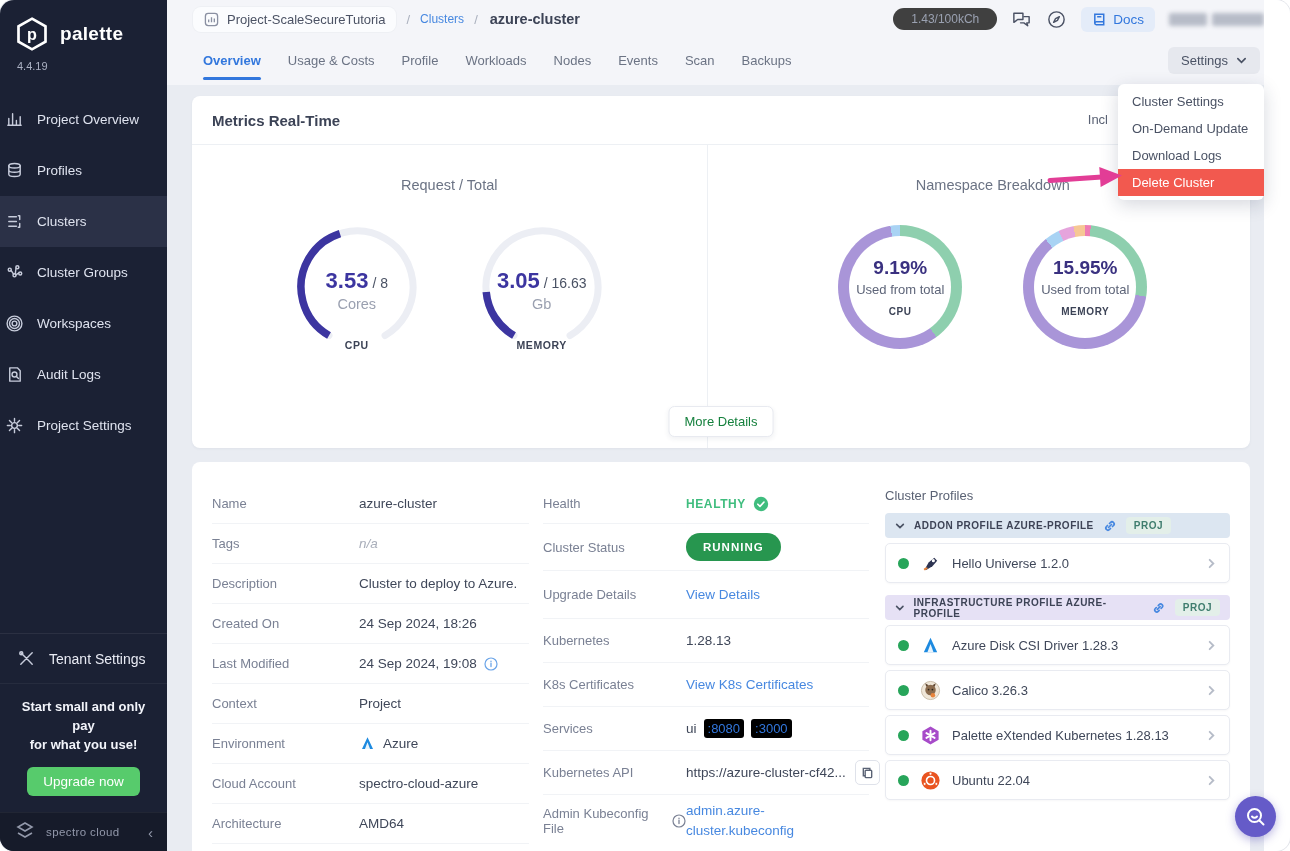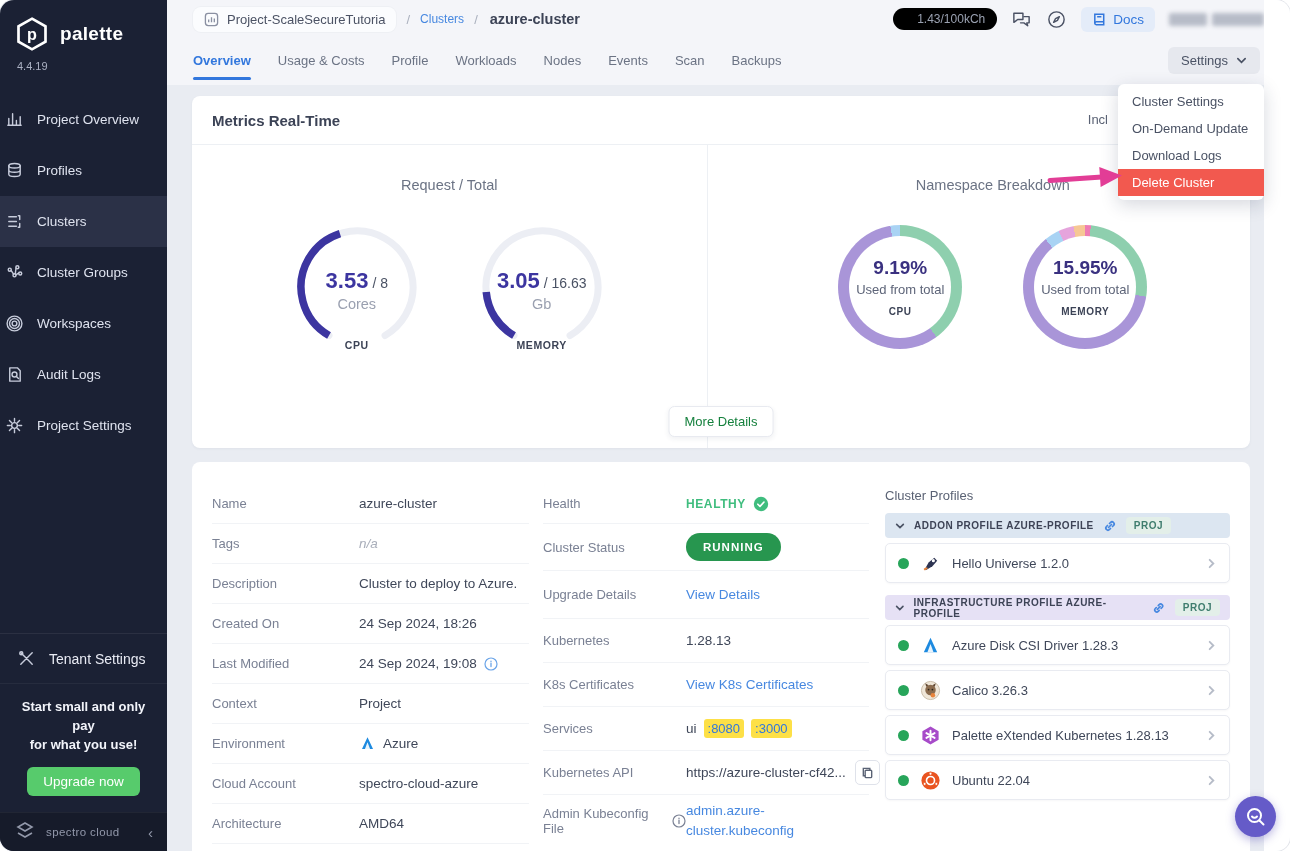--- a/index.html
+++ b/index.html
@@ -41,34 +41,34 @@
   .main-top { position:absolute; left:167px; right:0; top:0; height:85px; background:#f4f5f9; }
   .topbar { display:flex; align-items:center; height:38px; padding:0 26px; gap:8px; }
   .proj-chip { display:flex; align-items:center; gap:8px; background:#fbfcfe; border-radius:8px;
                padding:5px 11px; cursor:pointer; box-shadow:0 0 0 1px #eef0f4; }
   .proj-chip svg { width:15px; height:15px; stroke:#8a90a2; fill:none; stroke-width:1.4; }
   .proj-chip-label { font-size:13px; color:#4b5264; }
   .crumb-sep { color:#aab0bd; font-size:13px; margin:0 2px; }
   .crumb-link { color:#4788e0; font-size:12px; cursor:pointer; }
   .crumb-current { color:#3c4356; font-size:14.5px; font-weight:600; margin-left:2px; }
   .top-right { margin-left:auto; display:flex; align-items:center; gap:14px; }
-  .usage-pill { background:#000000; border-radius:12px; min-width:104px; text-align:right;
+  .usage-pill { background:#404040; border-radius:12px; min-width:104px; text-align:center;
                 padding:4px 12px; font-size:12px; color:#9aa1b1; cursor:pointer; }
   .top-icon { width:21px; height:21px; stroke:#4a5164; fill:none; stroke-width:1.5;
               stroke-linecap:round; stroke-linejoin:round; cursor:pointer; }
   .docs-btn { display:flex; align-items:center; gap:6px; background:#e4ecf9; border:none;
               border-radius:6px; padding:5px 11px; cursor:pointer; font-family:inherit; }
   .docs-btn svg { width:15px; height:15px; stroke:#3277dd; fill:none; stroke-width:1.6; }
   .docs-label { color:#3277dd; font-size:13.5px; font-weight:500; }
   .redacted { display:flex; gap:5px; cursor:pointer; }
   .redacted i { display:block; height:13px; border-radius:2px; background:#b7bcc8; filter:blur(2px); }
   .redacted i:nth-child(1){ width:38px; } .redacted i:nth-child(2){ width:52px; }
 
   
-  .tabbar { display:flex; align-items:center; gap:27px; padding:10px 26px 0; height:47px; }
+  .tabbar { display:flex; align-items:center; gap:27px; padding:10px 26px 0; height:47px;margin-left:10px; }
   .tab { position:relative; font-size:13px; color:#6b7384; cursor:pointer; padding-bottom:12px; }
   .tab.active { color:#3277dd; font-weight:bold; }
   .tab.active::after { content:""; position:absolute; left:0; right:0; bottom:0; height:3px;
                        border-radius:2px; background:#3277dd; }
   .settings-btn { position:absolute; top:47px; right:30px; display:flex; align-items:center; gap:8px;
                   background:#e6e8ee; border:none; border-radius:6px; padding:6px 13px;
                   font-family:inherit; font-size:13px; color:#4a5264; cursor:pointer; }
   .settings-btn svg { width:11px; height:11px; stroke:#4a5264; fill:none; stroke-width:1.8;
                       stroke-linecap:round; }
 
@@ -127,21 +127,21 @@
   .kv-label { flex:0 0 147px; font-size:13px; color:#7a8194; display:flex; align-items:center; gap:5px; }
   .col2 .kv-label { flex:0 0 143px; }
   .kv-value { font-size:13.5px; color:#3f4759; display:flex; align-items:center; gap:7px; flex:1; }
   .kv-value.muted { color:#a9aeba; font-style:italic; }
   .kv-value.link, .link-text { color:#4788e0; cursor:pointer; }
   .healthy-text { color:#3fbd7e; font-weight:bold; font-size:12px; letter-spacing:.6px; }
   .check-badge { width:16px; height:16px; }
   .running-pill { background:#27964f; color:#fff; font-size:11.5px; font-weight:bold;
                   letter-spacing:1px; padding:8px 17px; border-radius:17px; border:none;
                   font-family:inherit; cursor:pointer; }
-  .port-chip { background:#fde047; color:#3277dd; border-radius:3px; padding:2px 4px;
+  .port-chip { background:#000000; color:#3277dd; border-radius:3px; padding:2px 4px;
                font-size:13px; cursor:pointer; }
   .copy-btn { margin-left:2px; width:25px; height:25px; border:1px solid #dfe2ea; background:#fff;
               border-radius:5px; cursor:pointer; display:flex; align-items:center; justify-content:center; }
   .copy-btn svg { width:13px; height:13px; stroke:#5a6274; fill:none; stroke-width:1.5; }
   .info-icon { width:14px; height:14px; flex:0 0 auto; }
   .wrap-link { max-width:132px; line-height:1.5; overflow-wrap:anywhere; }
   .api-text { white-space:nowrap; }
 
   
   .profiles-col { padding-left:2px; }

